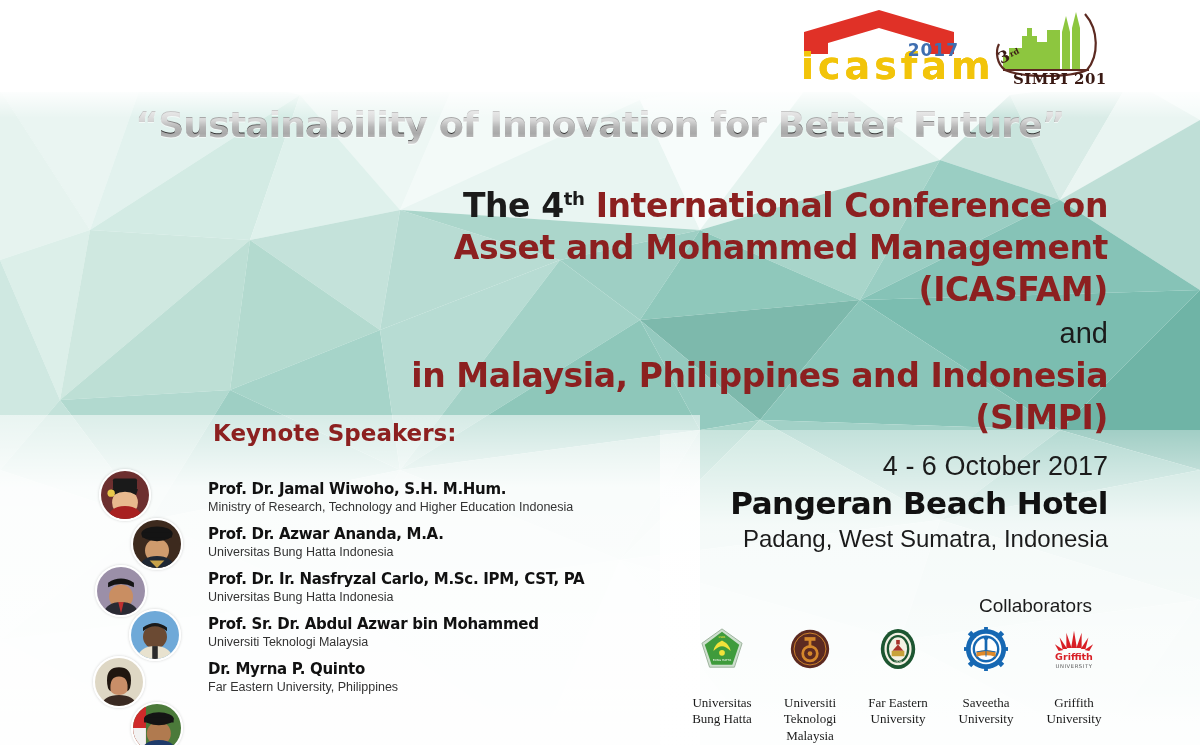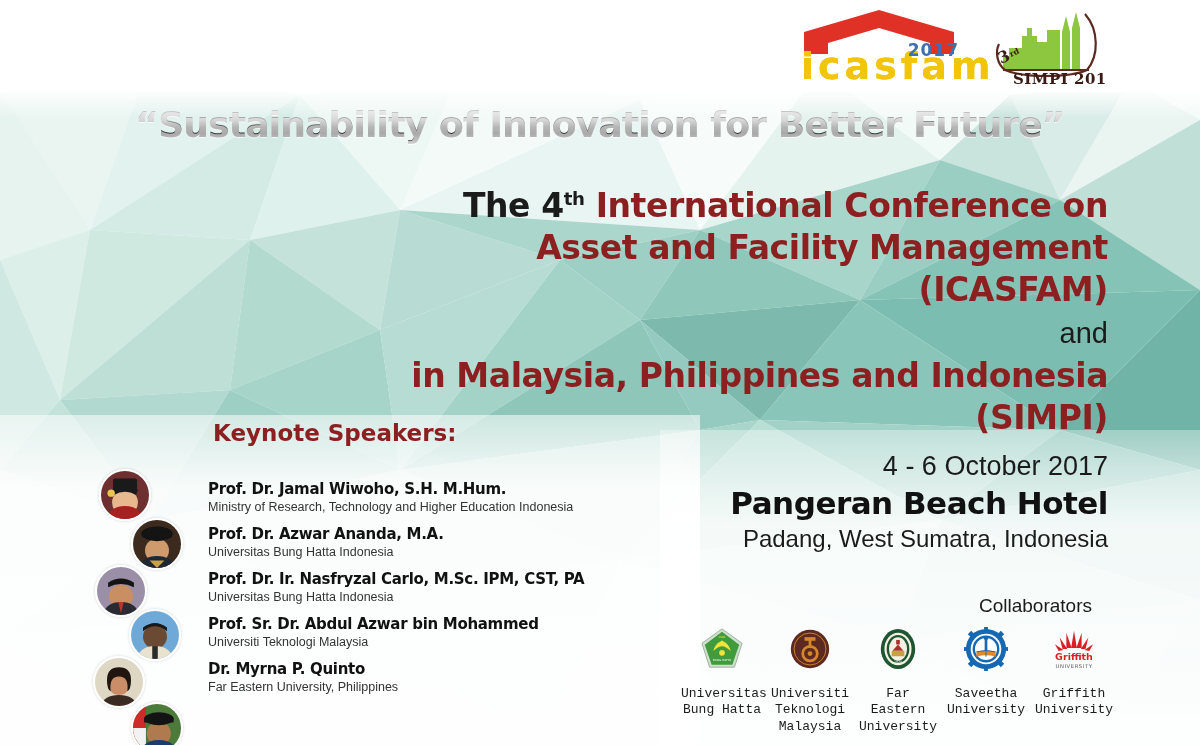--- a/index.html
+++ b/index.html
@@ -119,22 +119,22 @@
     font-family:"Liberation Sans", sans-serif; font-size:19px; color:#1b1b1b;
   }
   .collabs {
     position:absolute; right:85px; top:625px; z-index:8;
     display:flex; gap:6px; align-items:flex-start;
   }
   .collab { width:82px; text-align:center; }
   .collab-logo { height:48px; display:flex; align-items:center; justify-content:center; }
   .collab-logo svg { display:block; }
   .collab-name {
-    font-family:Liberation Mono, monospace; font-size:13px; color:#1b1b1b;
-    line-height:1.25; margin-top:13px;
+    font-family:Liberation Serif, serif; font-size:13px; color:#1b1b1b;
+    line-height:1.25; margin-top:22px;
   }
 </style>
 </head>
 <body>
 
 <div id="poster">
 
   <svg id="bg-poly" viewBox="0 0 1200 745" preserveAspectRatio="none">
     <rect x="0" y="0" width="1200" height="745" fill="#f4fbf9"></rect>
     <g stroke="none">
@@ -248,21 +248,21 @@
   </div>
 
   <div class="tagline">
     <span>“Sustainability of Innovation for Better Future”</span>
   </div>
 
   <div class="titles">
     <div class="t-line">
       <span class="dark">The 4</span><sup class="dark">th</sup><span> International Conference on</span>
     </div>
-    <div class="t-line">Asset and Facility Management (ICASFAM)</div>
+    <div class="t-line">Asset and Mohammed Management (ICASFAM)</div>
     <div class="t-and">and</div>
     <div class="t-line">in Malaysia, Philippines and Indonesia (SIMPI)</div>
   </div>
 
   <div class="kw-title">Keynote Speakers:</div>
 
   <div class="speakers">
 
     <div class="sp-row">
       <div class="sp-photo" style="left:4px; top:-8px;">

